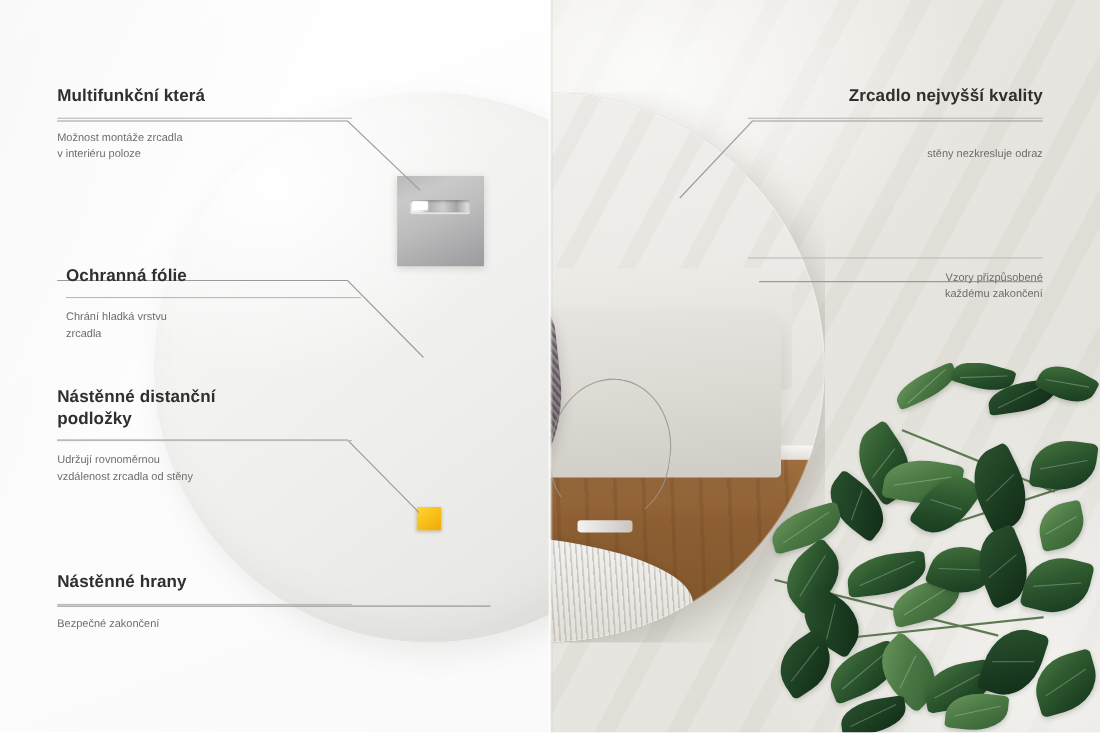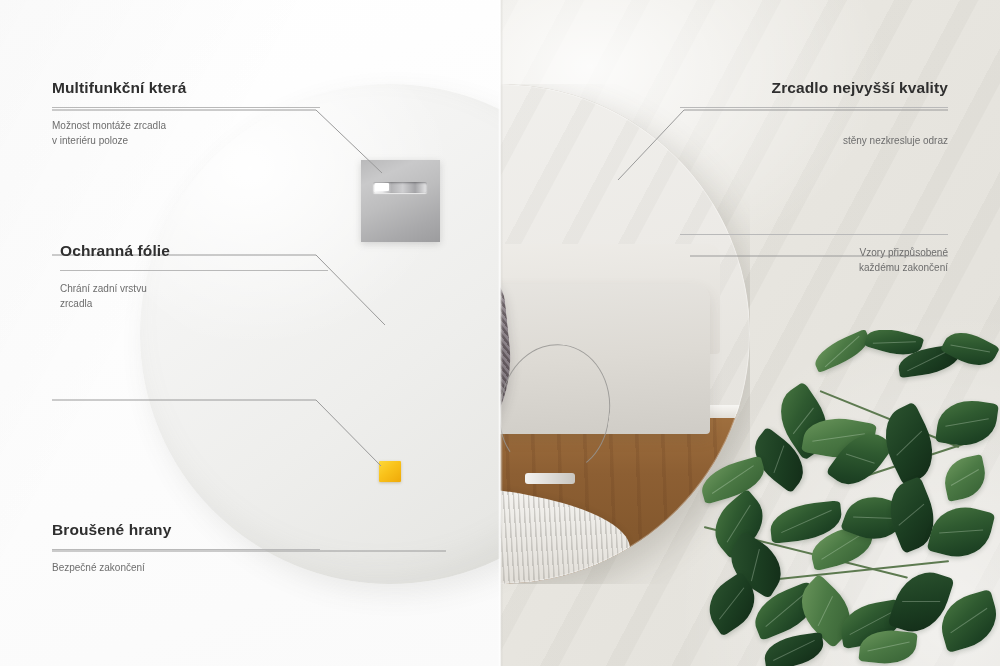--- a/index.html
+++ b/index.html
@@ -314,26 +314,31 @@
 
   <div class="callout" style="left:52px; top:78px; width:268px;">
     <h3>Multifunkční která</h3>
     <div class="rule"></div>
     <p><span>Možnost montáže zrcadla</span><br><span>v interiéru poloze</span></p>
   </div>
 
   <div class="callout" style="left:60px; top:225px; width:268px;margin-top:16px;">
     <h3>Ochranná fólie</h3>
     <div class="rule"></div>
-    <p><span>Chrání zadní vrstvu</span><br><span>zrcadla</span></p>
-  </div>
-
+    <p><span>Chrání hladká vrstvu</span><br><span>zrcadla</span></p>
+  </div>
+
+  <div class="callout" style="left:52px; top:351px; width:268px;">
+    <h3><span>Nástěnné distanční</span><br><span>podložky</span></h3>
+    <div class="rule"></div>
+    <p><span>Udržují rovnoměrnou</span><br><span>vzdálenost zrcadla od stěny</span></p>
+  </div>
 
   <div class="callout" style="left:52px; top:520px; width:268px;">
-    <h3>Broušené hrany</h3>
+    <h3>Nástěnné hrany</h3>
     <div class="rule"></div>
     <p>Bezpečné zakončení</p>
   </div>
 
   <div class="callout right" style="left:680px; top:78px; width:268px;">
     <h3>Zrcadlo nejvyšší kvality</h3>
     <div class="rule"></div>
     <p><br><span>stěny nezkresluje odraz</span></p>
   </div>
 

